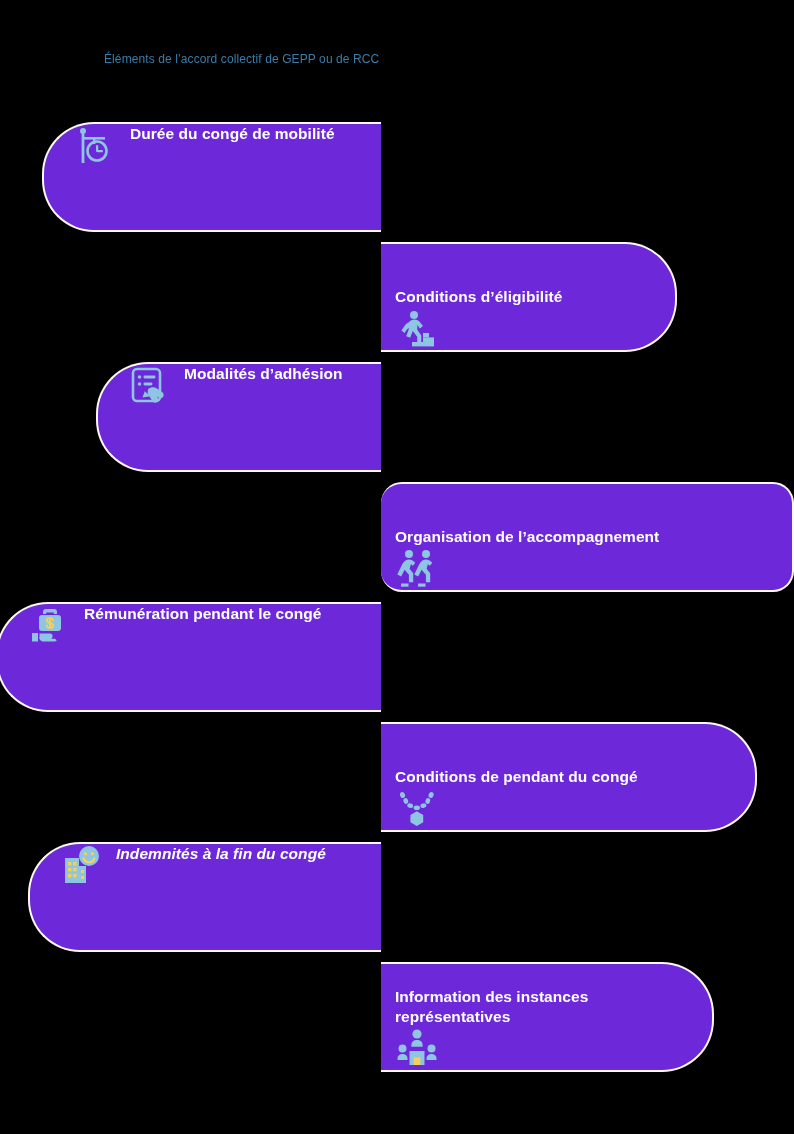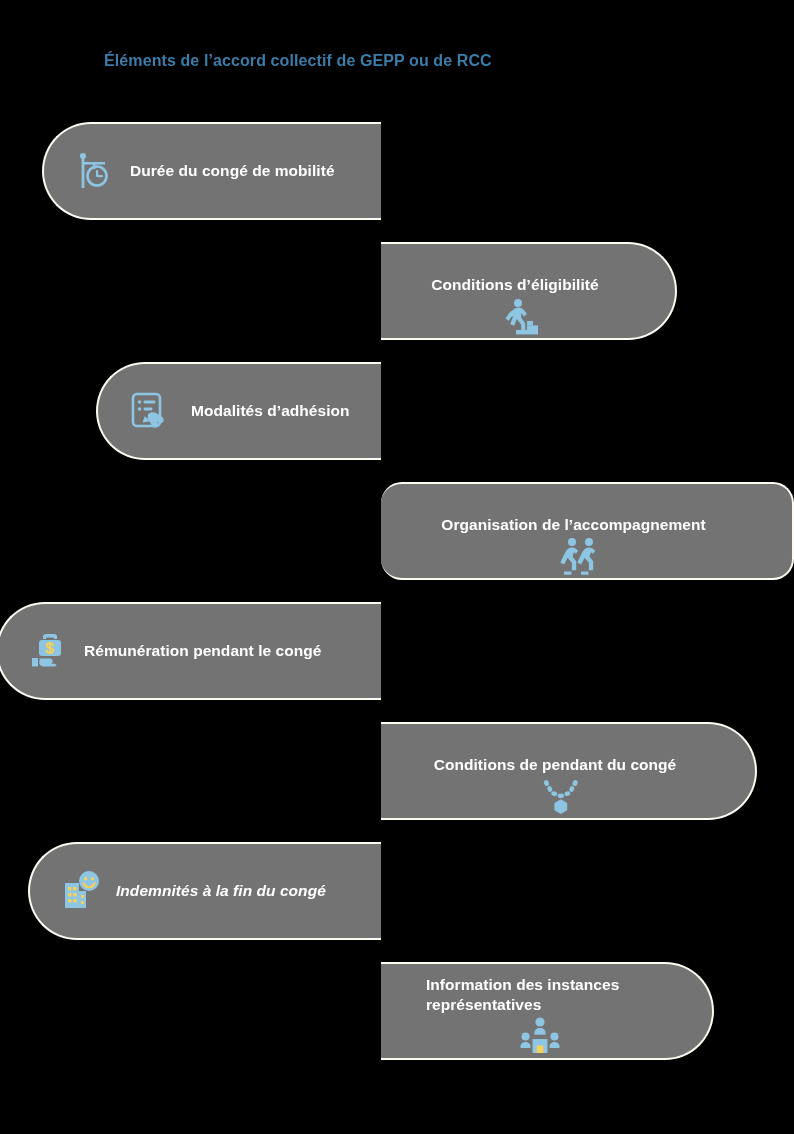--- a/index.html
+++ b/index.html
@@ -18,34 +18,33 @@
   #infographic {
     position: absolute;
     inset: 0;
     background: #000000;
   }
 
   .title {
     position: absolute;
     left: 104px;
     top: 52px;
-    font-size: 16px;
-    font-weight: bold;
+    font-size: 12px;
+    font-weight: normal;
     color: #3b7ca9;
     letter-spacing: 0.1px;
     white-space: nowrap;
   }
 
   .pill {
     position: absolute;
-    background: #737373;
+    background: #6d28d9;
     box-sizing: border-box;
     display: flex;
-    align-items: center;
-    height: 98px;
+    height: 110px;
   }
 
   
   .pill.left-round {
     border-radius: 52px 0 0 52px;
     border-top: 2px solid #fdfaf2;
     border-bottom: 2px solid #fdfaf2;
     border-left: 2px solid #fdfaf2;
     justify-content: flex-start;
     padding-left: 30px;
@@ -114,21 +113,21 @@
           <circle cx="19" cy="9" r="4"></circle>
           <path d="M13.5 16.5c1.5-2 4-3 6-3 2.4 0 4.2 1 5.3 2.4l3.2 4.2-3.1 2.3-2.6-3.3v4.7l4 5.6v8.9h-4.1v-7.6l-4.4-5.6-2.6 6.6-4-1.4 3-8.4-2.1 1.4-2.5 3.6-3.2-2.3 3.1-4.6c.9-1.3 2-2.6 4-3.5z"></path>
           <rect x="28" y="27" width="6" height="4.4"></rect>
           <rect x="28" y="31.4" width="11" height="4.6"></rect>
           <rect x="17" y="36" width="22" height="4.4"></rect>
         </g>
       </svg>
     </span>
   </div>
 
-  <div class="pill left-round" style="left:96px; top:362px; width:285px;gap:7px;">
+  <div class="pill left-round" style="left:96px; top:362px; width:285px;">
     <span class="pill-icon">
       <svg viewBox="0 0 44 44" xmlns="http://www.w3.org/2000/svg">
         <rect x="5" y="5" width="27" height="32" rx="4" stroke="#8dc5e2" stroke-width="2.6" fill="none"></rect>
         <g fill="#8dc5e2">
           <circle cx="11.5" cy="13" r="1.8"></circle>
           <rect x="15.5" y="11.6" width="12" height="2.8" rx="1.4"></rect>
           <circle cx="11.5" cy="20" r="1.8"></circle>
           <rect x="15.5" y="18.6" width="9" height="2.8" rx="1.4"></rect>
           <path d="M14.5 33.5l2.2-6.3 5.6 5-7.8 1.3z"></path>
           <path d="M20 25.3c2.6-2.4 6.3-2.6 8.9-.8l5.2 3.5c1.5 1 2 2.9 1.2 4.4-.8 1.6-2.8 2.1-4.3 1.2l-2.1-1.2 1 1.6c.9 1.5.4 3.4-1.1 4.3-1.5.9-3.4.4-4.3-1l-4.9-7.8 0.4-4.2z"></path>

